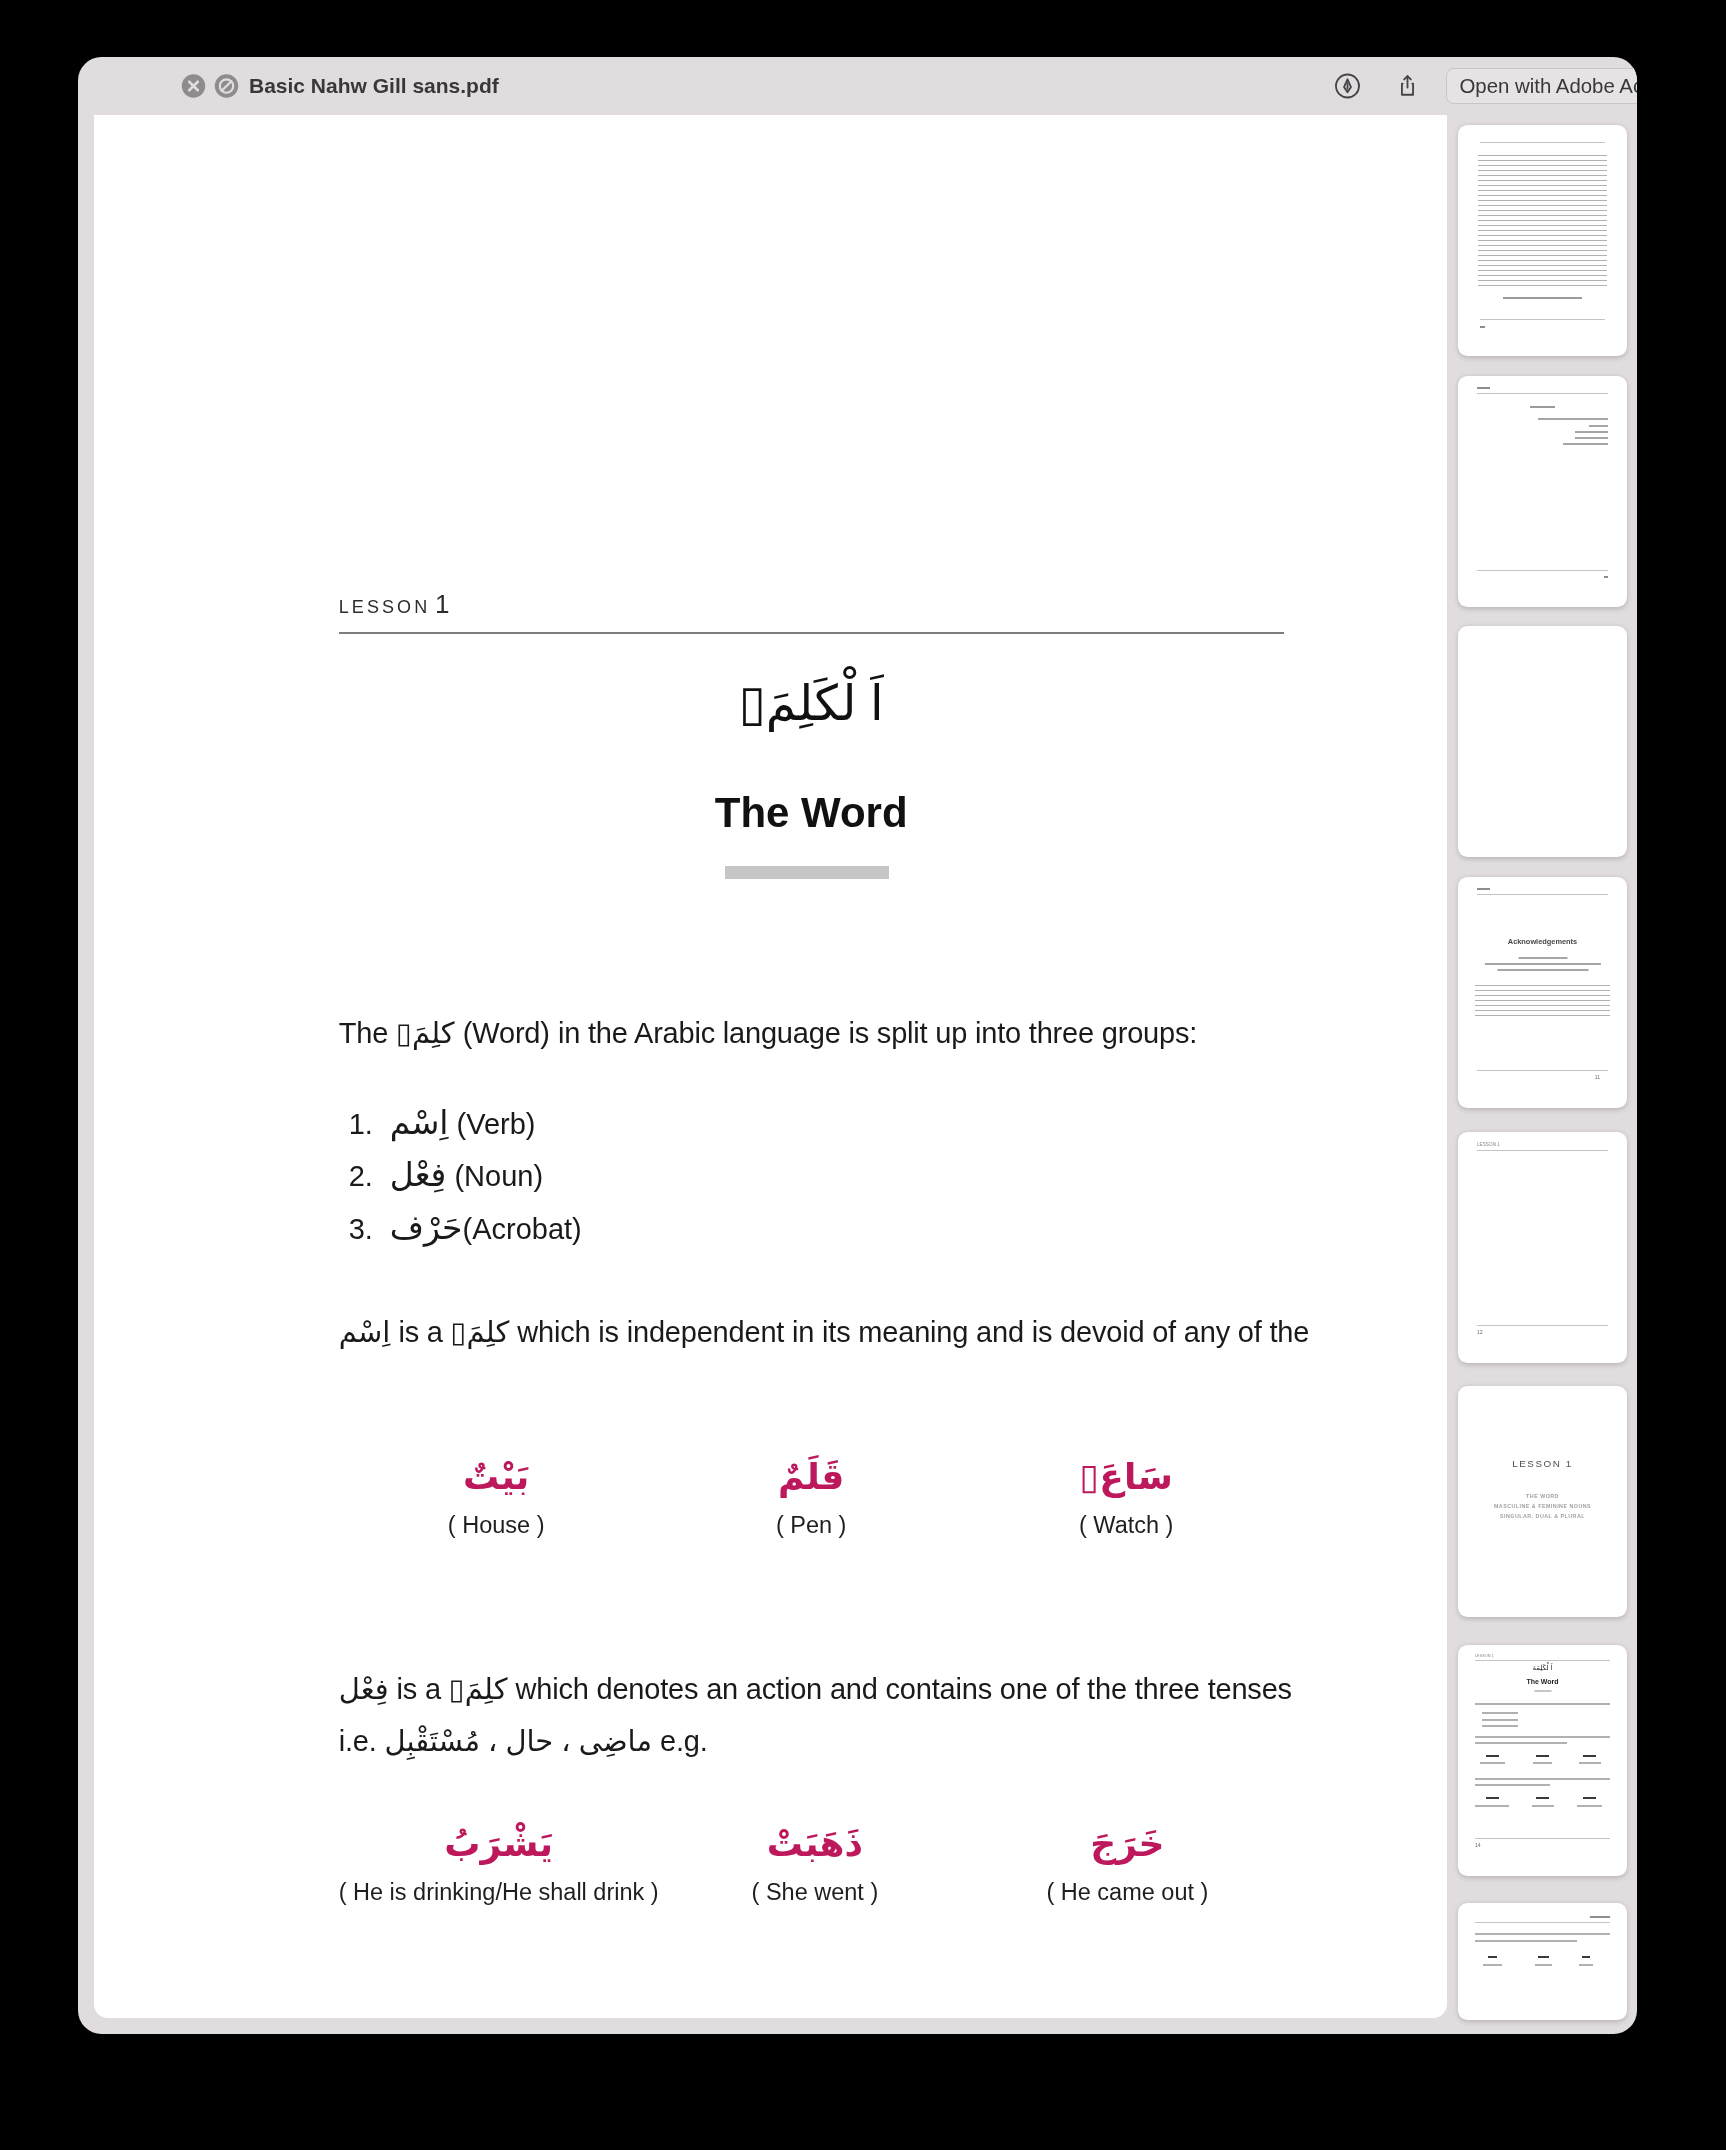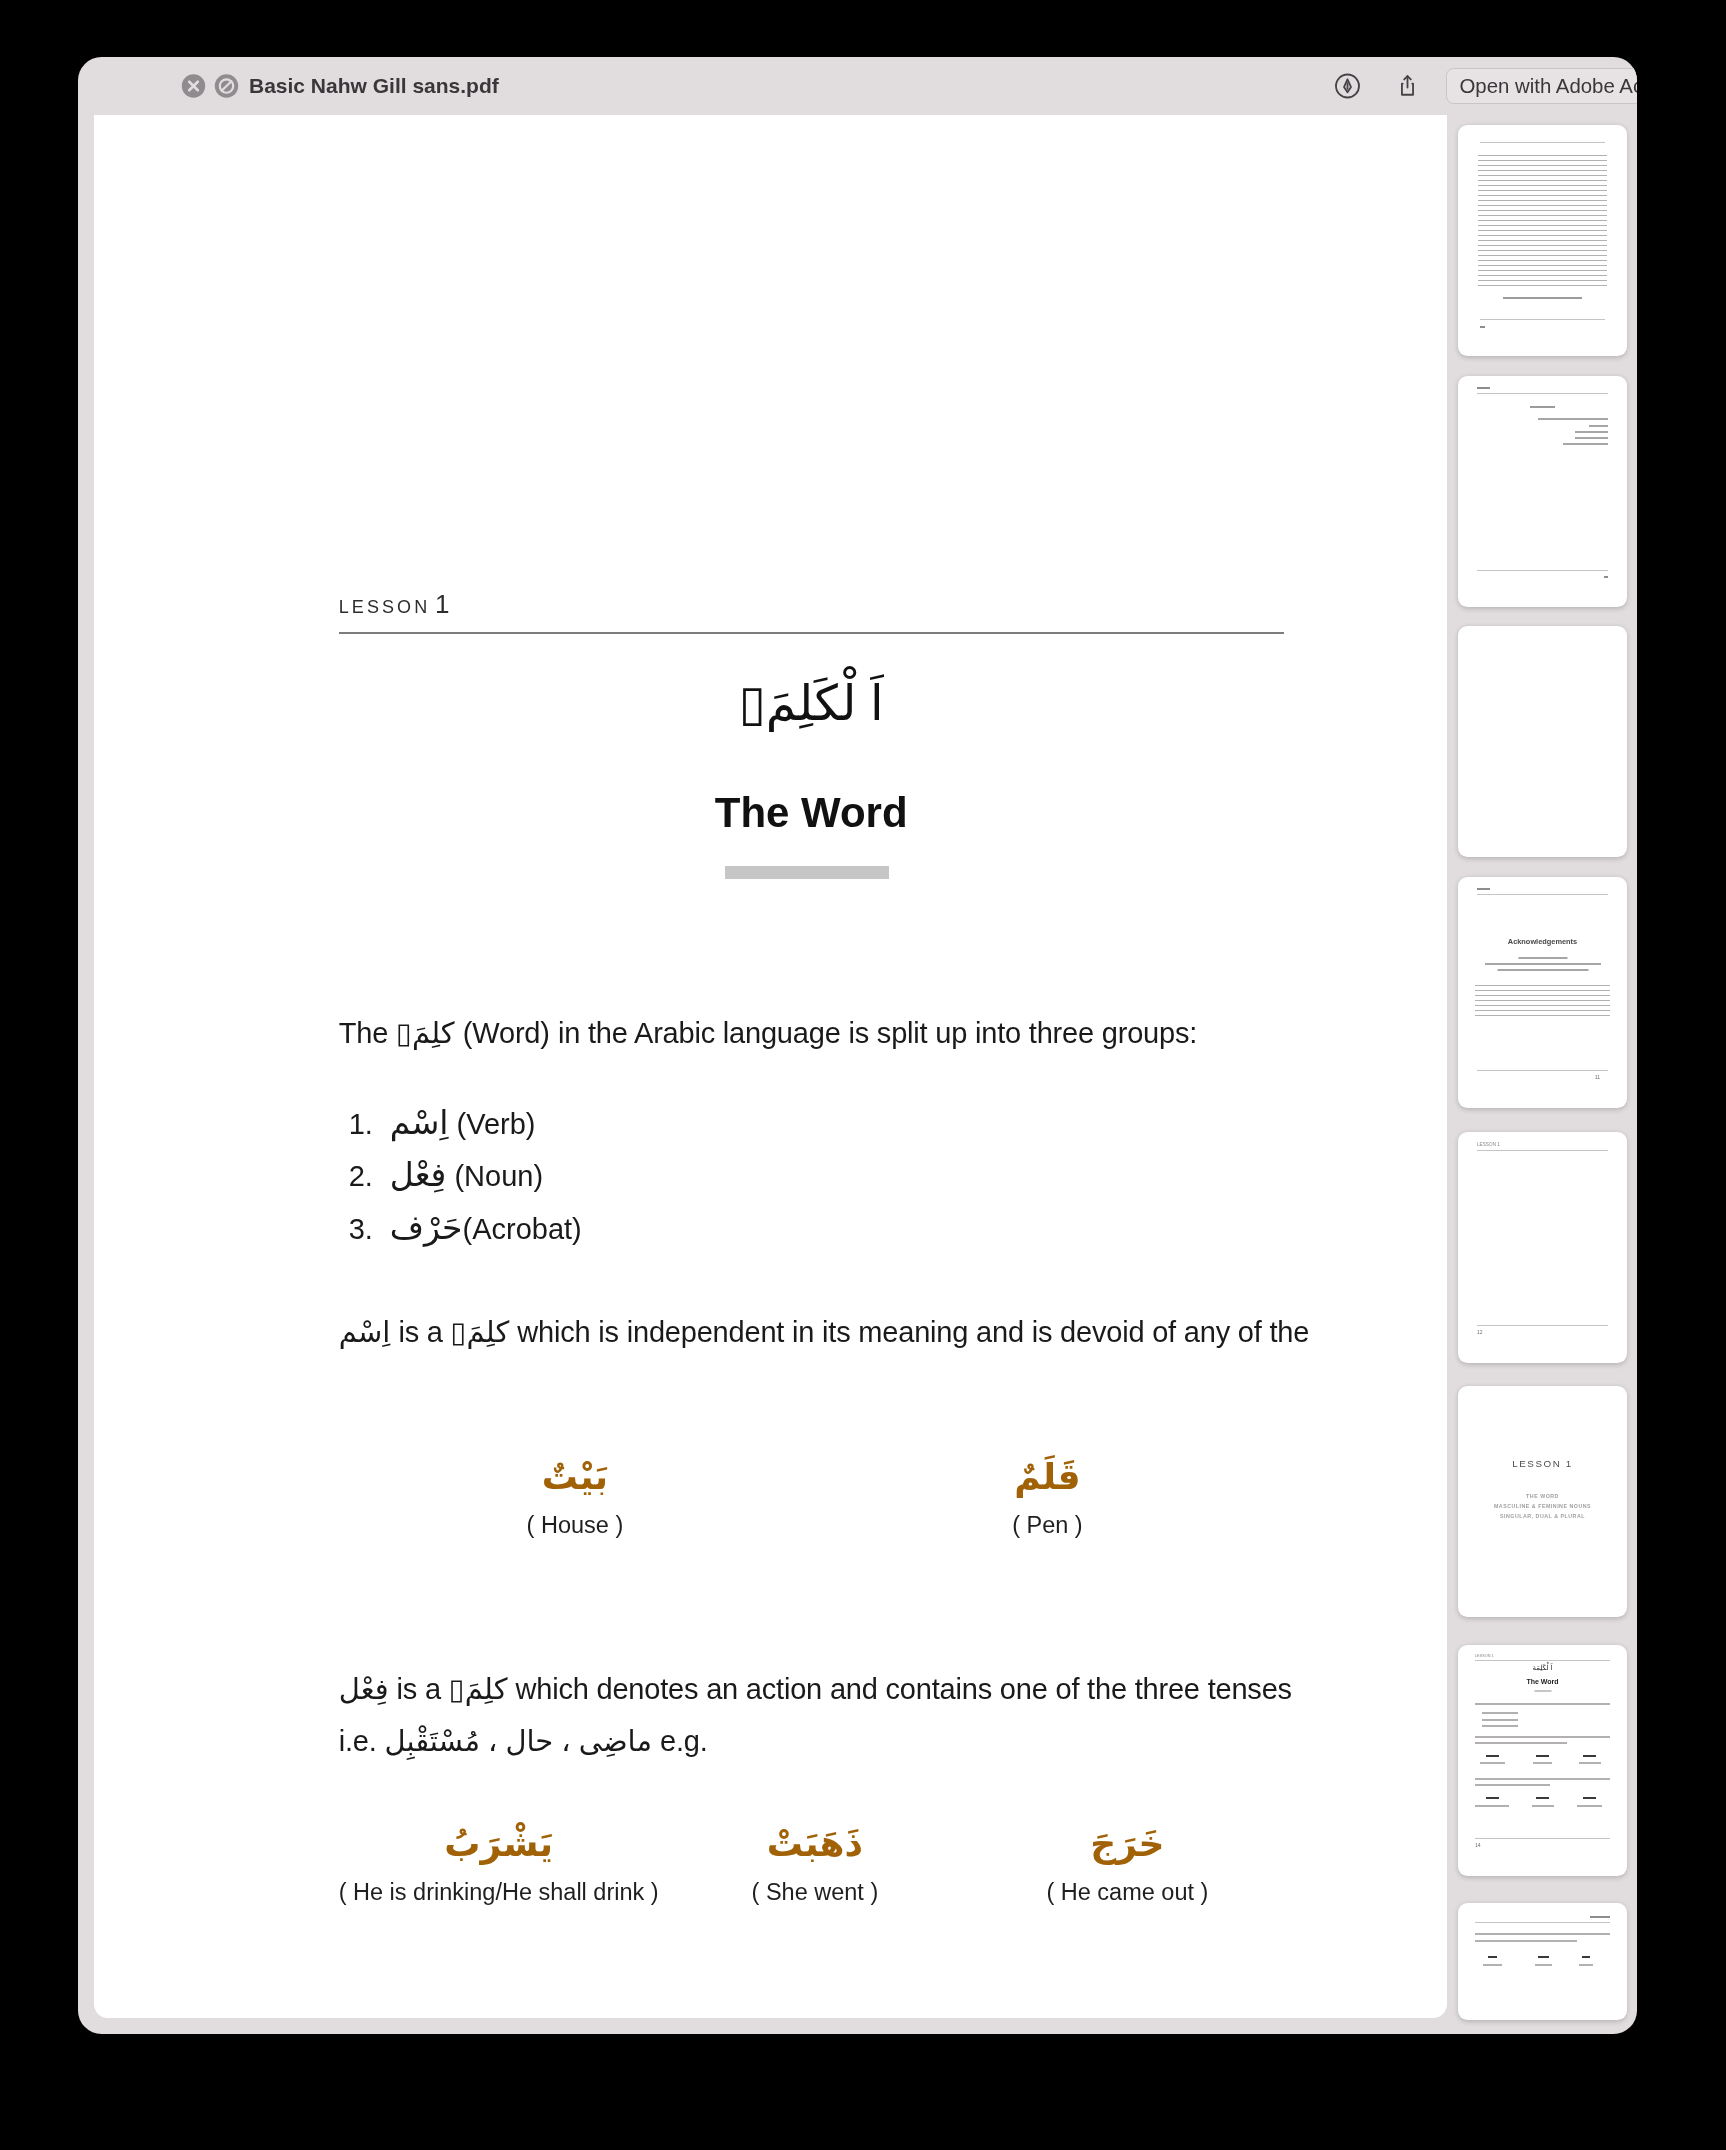--- a/index.html
+++ b/index.html
@@ -39,21 +39,21 @@
   .pline{line-height:52px;white-space:nowrap;}
   .intro{top:892px;}
   .ism-para{top:1191px;}
   .fil-para{top:1548px;}
   .group-row{position:absolute;left:255px;font-size:29px;white-space:nowrap;line-height:39px;}
   .g-num{display:inline-block;min-width:41px;}
   .g-ar{font-size:33px;}
   .g-gloss{white-space:pre;}
   .ex-row{position:absolute;left:245px;width:945px;display:flex;}
   .ex-col{flex:1 1 33.33%;text-align:center;}
-  .ex-ar{font-size:36px;font-weight:700;height:61px;line-height:61px;color:#a16207;}
+  .ex-ar{font-size:36px;font-weight:700;height:61px;line-height:61px;color:#be185d;}
   .ex-gloss{margin-top:4.7px;font-size:23.5px;color:#1f1f1f;white-space:nowrap;}
   .noun-row{top:1331px;}
   .verb-row{top:1698px;}
 
   
   .sidebar{position:absolute;left:1369px;top:58px;width:190px;height:1919px;}
   .thumb{position:absolute;left:11px;width:169px;height:231px;background:#fff;
          border-radius:9.4px;box-shadow:0 1.6px 5.5px rgba(0,0,0,0.18);overflow:hidden;cursor:pointer;}
   .t1{top:10.2px;} .t2{top:261px;} .t3{top:511px;} .t4{top:762px;}
   .t5{top:1017px;} .t6{top:1271px;} .t7{top:1530px;} .t8{top:1788px;height:117px;}
@@ -140,20 +140,24 @@
       </div>
 
       <div class="ex-row noun-row">
         <div class="ex-col">
           <div class="ex-ar">بَيْتٌ</div>
           <div class="ex-gloss">( House )</div>
         </div>
         <div class="ex-col">
           <div class="ex-ar">قَلَمٌ</div>
           <div class="ex-gloss">( Pen )</div>
+        </div>
+        <div class="ex-col">
+          <div class="ex-ar">سَاعَ▯‏</div>
+          <div class="ex-gloss">( Watch )</div>
         </div>
       </div>
 
       <div class="para fil-para">
         <div class="pline">فِعْل is a كلِمَ▯‏ which denotes an action and contains one of the three tenses</div>
         <div class="pline">i.e. ماضِى ، حال ، مُسْتَقْبِل e.g.</div>
       </div>
 
       <div class="ex-row verb-row">
         <div class="ex-col">

